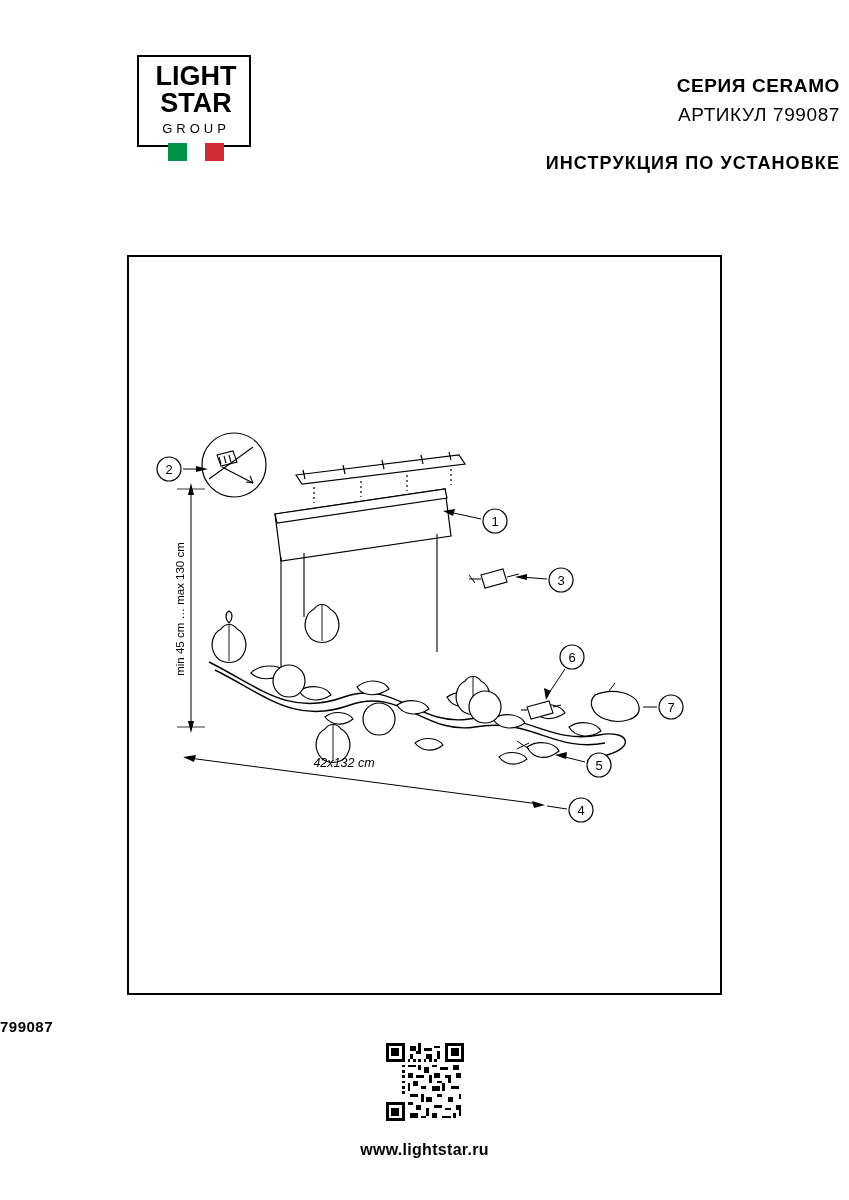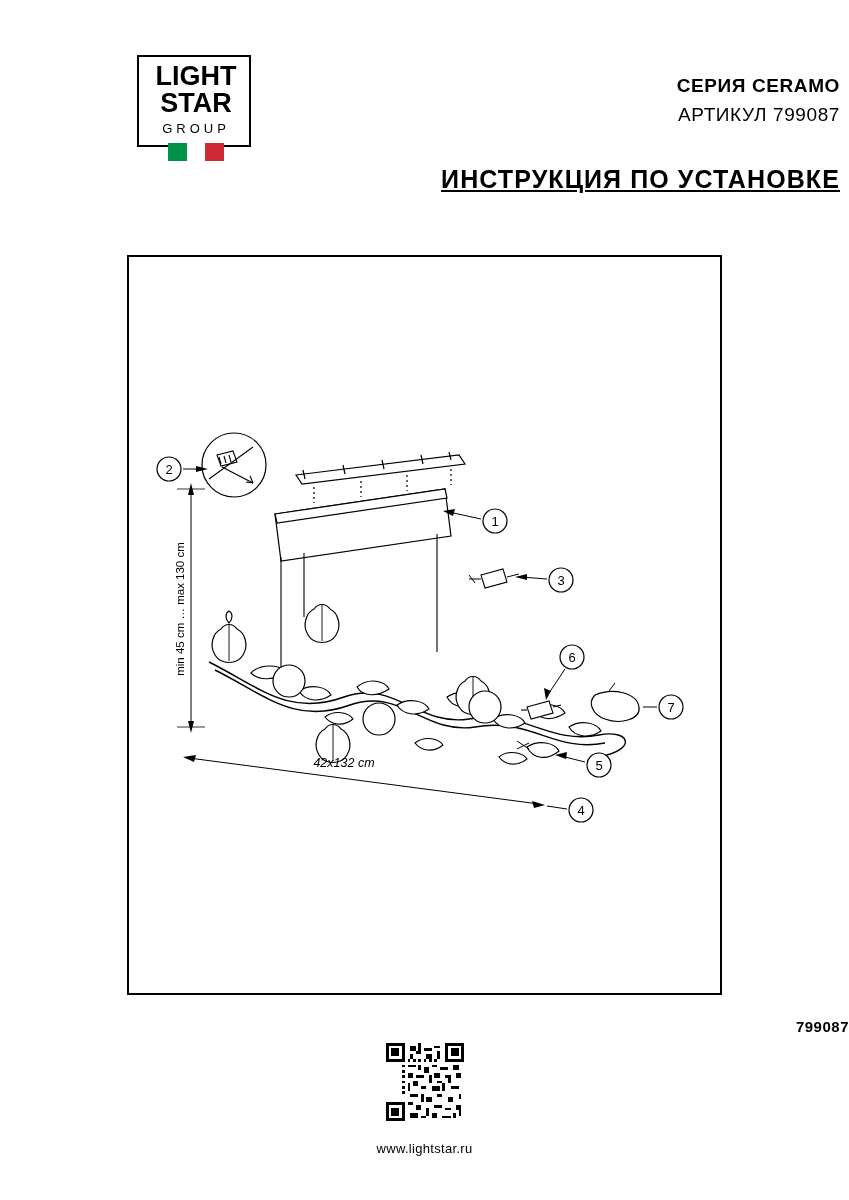--- a/index.html
+++ b/index.html
@@ -80,27 +80,26 @@
     white-space: nowrap;
   }
   .title-article {
     font-size: 19px;
     font-weight: normal;
     letter-spacing: 0.6px;
     line-height: 29px;
     white-space: nowrap;
   }
   .title-instr {
-    margin-top: 35px;
-    font-size: 25px;
+    margin-top: 19px;
+    font-size: 18px;
     font-weight: bold;
     letter-spacing: 1.1px;
     line-height: 30px;
     white-space: nowrap;
-    text-decoration: underline;
   }
 
   
   .frame {
     position: absolute;
     left: 127px;
     top: 255px;
     width: 595px;
     height: 740px;
     border: 2px solid #000;
@@ -114,40 +113,40 @@
     width: 595px;
     height: 740px;
   }
 
   
   .footer-code {
     position: absolute;
     left: 0;
     top: 1018px;
     width: 849px;
-    text-align: right;
+    text-align: left;
     font-size: 15px;
     font-weight: bold;
     letter-spacing: 0.5px;
   }
   .qr {
     position: absolute;
     left: 386px;
     top: 1043px;
     width: 78px;
     height: 78px;
   }
   .site {
     position: absolute;
     left: 0;
     top: 1141px;
     width: 849px;
     text-align: center;
-    font-size: 13px;
-    font-weight: normal;
+    font-size: 16px;
+    font-weight: bold;
     letter-spacing: 0.3px;
   }
 
   .lbl {
     font-family: "Liberation Sans", sans-serif;
   }
 </style>
 </head>
 <body>
 

